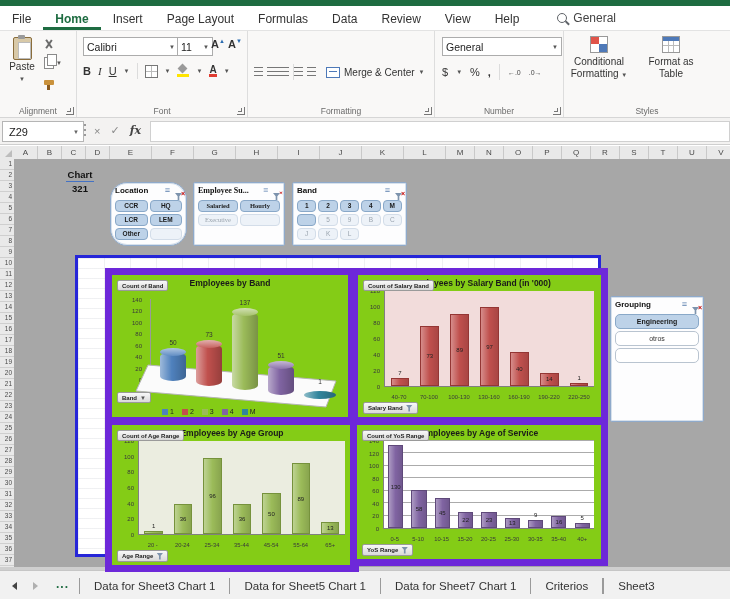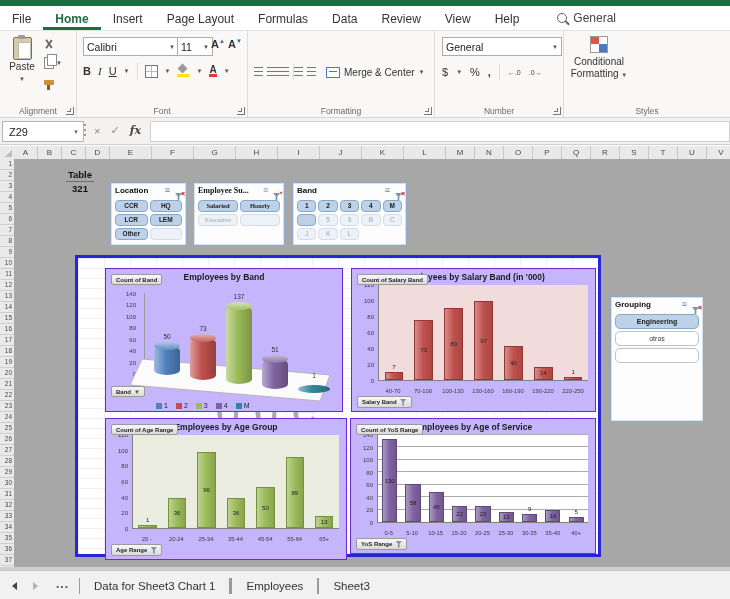--- a/index.html
+++ b/index.html
@@ -112,21 +112,21 @@
   .sl-clear{position:relative;width:8px;height:9px;}
   .funnelshape{display:inline-block;width:7px;height:7px;background:#7d93ad;clip-path:polygon(0 0,100% 0,62% 45%,62% 100%,38% 100%,38% 45%);}
   .sl-clear .x{position:absolute;right:-2px;bottom:-2px;color:#C00000;font-size:7px;font-weight:700;line-height:1;}
   .sl-grid{display:grid;gap:2px;padding:3px 4px;}
   .sl-btn{height:10px;border-radius:4px;font-size:6.5px;line-height:10px;text-align:center;border:1px solid #C8D4E2;overflow:hidden;white-space:nowrap;}
   .sl-btn.sel{background:#BDD2E8;border-color:#89A8C8;color:#1a1a1a;font-weight:700;}
   .sl-btn.un{background:#EDF2F8;border-color:#D3DDE9;color:#9aa4ae;}
   .sl-btn.wh{background:#FFFFFF;border-color:#b9c4d0;color:#333;}
   .slicer.tall .sl-btn{height:13px;line-height:13px;font-size:7px;border-radius:5px;}
   
-  .chart{position:absolute;background:#c4b5fd;border:1px solid #6d28d9;z-index:2;}
+  .chart{position:absolute;background:#84cc16;border:7px solid #6d28d9;z-index:2;}
   .ctitle{position:absolute;top:3px;left:0;right:0;text-align:center;font-size:8.5px;font-weight:700;color:#1a1a1a;}
   .fieldbtn{position:absolute;font-size:6px;font-weight:600;color:#222;background:linear-gradient(#F8F8F8,#D9D9D9);border:1px solid #9a9a9a;border-radius:2px;padding:1.5px 4px;z-index:4;white-space:nowrap;}
   .fieldbtn.tl{left:5px;top:5px;}
   .axisbtn{position:absolute;left:5px;bottom:3px;font-size:6px;font-weight:600;color:#222;background:linear-gradient(#F8F8F8,#D9D9D9);border:1px solid #9a9a9a;border-radius:2px;padding:1.5px 4px;display:flex;align-items:center;gap:3px;z-index:4;}
   .yaxis{position:absolute;left:2px;top:16px;bottom:30px;width:22px;}
   .ytick{position:absolute;right:2px;font-size:6px;color:#3a3a3a;line-height:6px;width:100%;text-align:right;}
   .plot{position:absolute;left:26px;top:16px;right:7px;bottom:30px;border-left:1px solid #808080;border-bottom:1px solid #808080;}
   .bars{position:absolute;inset:0;display:flex;align-items:flex-end;z-index:1;}
   .slot{flex:1;display:flex;justify-content:center;align-items:flex-end;height:100%;}
   .bar{width:56%;border:1px solid;position:relative;background-image:linear-gradient(90deg,rgba(255,255,255,.35),rgba(255,255,255,0) 50%,rgba(0,0,0,.12));}
@@ -264,20 +264,24 @@
       <span class="dec">.0→</span>
     </div>
     <div class="glabel">Number</div>
     <div class="launcher"></div>
   </div>
 
   <div class="rgroup g-styles">
     <div class="bigbtn cf">
       <div class="cf-icon"></div>
       <div><span>Conditional Formatting</span> <span class="caret">▼</span></div>
+    </div>
+    <div class="bigbtn fat">
+      <div class="fat-icon"></div>
+      <div><span>Format as Table</span></div>
     </div>
     <div class="glabel">Styles</div>
   </div>
 </div>
 
 <div class="fbar">
   <div class="namebox">
       <span>Z29</span>
       <span class="nb-caret">▼</span>
     </div>
@@ -352,28 +356,28 @@
     <div class="rowh">34</div>
     <div class="rowh">35</div>
     <div class="rowh">36</div>
     <div class="rowh">37</div>
     <div class="rowh">38</div>
   </div>
 <div class="gridarea"></div>
 <div class="bottomstrip"></div>
 
 <div class="countcell">
-  <div class="countlab">Table</div>
+  <div class="countlab">Chart</div>
   <div class="countval">321</div>
 </div>
 
 <div class="watermark">dde</div>
 <div class="dashboard"></div>
 
-<div class="slicer" style="left:110px;top:182px;width:75px;height:62px;">
+<div class="slicer" style="left:110px;top:182px;width:75px;height:62px;border-radius:17px;">
   <div class="sl-head">
       <span class="sl-title">Location</span>
       <span class="sl-multi">≡</span>
       <span class="sl-clear"><span class="funnelshape"></span><span class="x">×</span></span>
     </div>
   <div class="sl-grid" style="grid-template-columns: repeat(2, 1fr);">
       <div class="sl-btn sel">CCR</div>
       <div class="sl-btn sel">HQ</div>
       <div class="sl-btn sel">LCR</div>
       <div class="sl-btn sel">LEM</div>
@@ -710,20 +714,22 @@
 </div>
 
 <div class="tabbar">
   <span class="navarr left"></span>
   <span class="navarr right"></span>
   <span class="ellip">...</span>
   <div id="sheettabs">
       <div class="tsep"></div>
       <div class="stab">Data for Sheet3 Chart 1</div>
       <div class="tsep"></div>
+      <div class="stab">Data for Sheet5 Chart 1</div>
       <div class="tsep"></div>
+      <div class="stab">Data for Sheet7 Chart 1</div>
       <div class="tsep"></div>
-      <div class="stab">Employees</div>
+      <div class="stab">Criterios</div>
       <div class="tsep"></div>
       <div class="tsep"></div>
       <div class="stab">Sheet3</div>
     </div>
 </div>
 
 </body></html>

